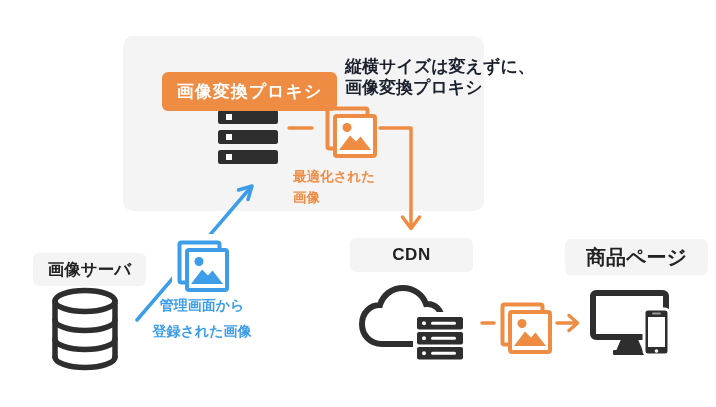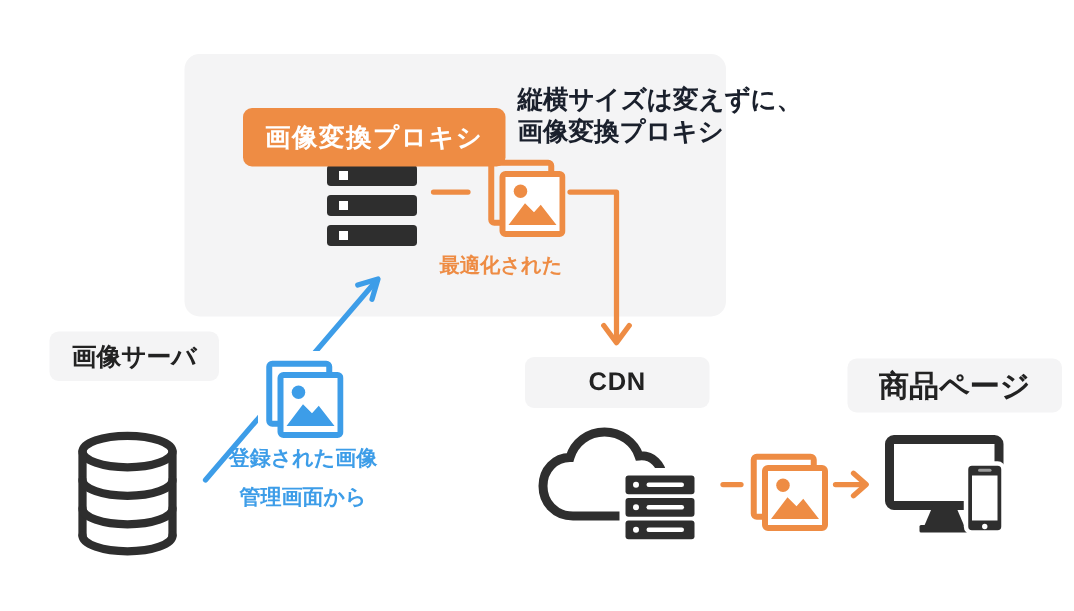--- a/index.html
+++ b/index.html
@@ -18,21 +18,21 @@
          font-size:17px;font-weight:bold;line-height:21px;}
 
   .cap-orange{position:absolute;left:293px;top:166px;width:120px;
          color:var(--orange,#EE8C44);font-size:13.5px;font-weight:bold;line-height:21px;}
 
   .cap-blue{position:absolute;left:140px;top:292px;width:124px;text-align:center;
          color:var(--blue,#3D9DE8);font-size:14px;font-weight:bold;line-height:26px;}
 
   .node-label{position:absolute;background:var(--label-bg,#F4F4F5);border-radius:6px;
          color:#222;font-weight:bold;display:flex;align-items:center;justify-content:center;}
-  .lbl-server{left:33px;top:221px;width:113px;height:33px;font-size:16.5px;}
+  .lbl-server{left:33px;top:253px;width:113px;height:33px;font-size:16.5px;}
   .lbl-cdn{left:350px;top:238px;width:123px;height:34px;font-size:17px;letter-spacing:.5px;}
   .lbl-product{left:565px;top:239px;width:143px;height:36px;font-size:20px;}
 
   svg.gfx{position:absolute;left:0;top:0;}
 
   .ico-orange{color:var(--orange,#EE8C44);}
   .ico-blue{color:var(--blue,#3D9DE8);}
   .stroke-orange{stroke:var(--orange,#EE8C44);}
   .stroke-blue{stroke:var(--blue,#3D9DE8);}
   .fill-dark{fill:var(--icon-dark,#2E2E2E);}
@@ -125,25 +125,26 @@
 
   <div class="proxy-title">画像変換プロキシ</div>
 
   <div class="proxy-note">
     <div>縦横サイズは変えずに、</div>
     <div>画像変換プロキシ</div>
   </div>
 
   <div class="cap-orange">
     <div>最適化された</div>
+    <div>画像</div>
   </div>
 
   <div class="node-label lbl-server">画像サーバ</div>
 
   <div class="cap-blue">
+    <div>管理画面から</div>
     <div>登録された画像</div>
-    <div>管理画面から</div>
   </div>
 
   <div class="node-label lbl-cdn">CDN</div>
 
   <div class="node-label lbl-product">商品ページ</div>
 </div>
 
 </body></html>

